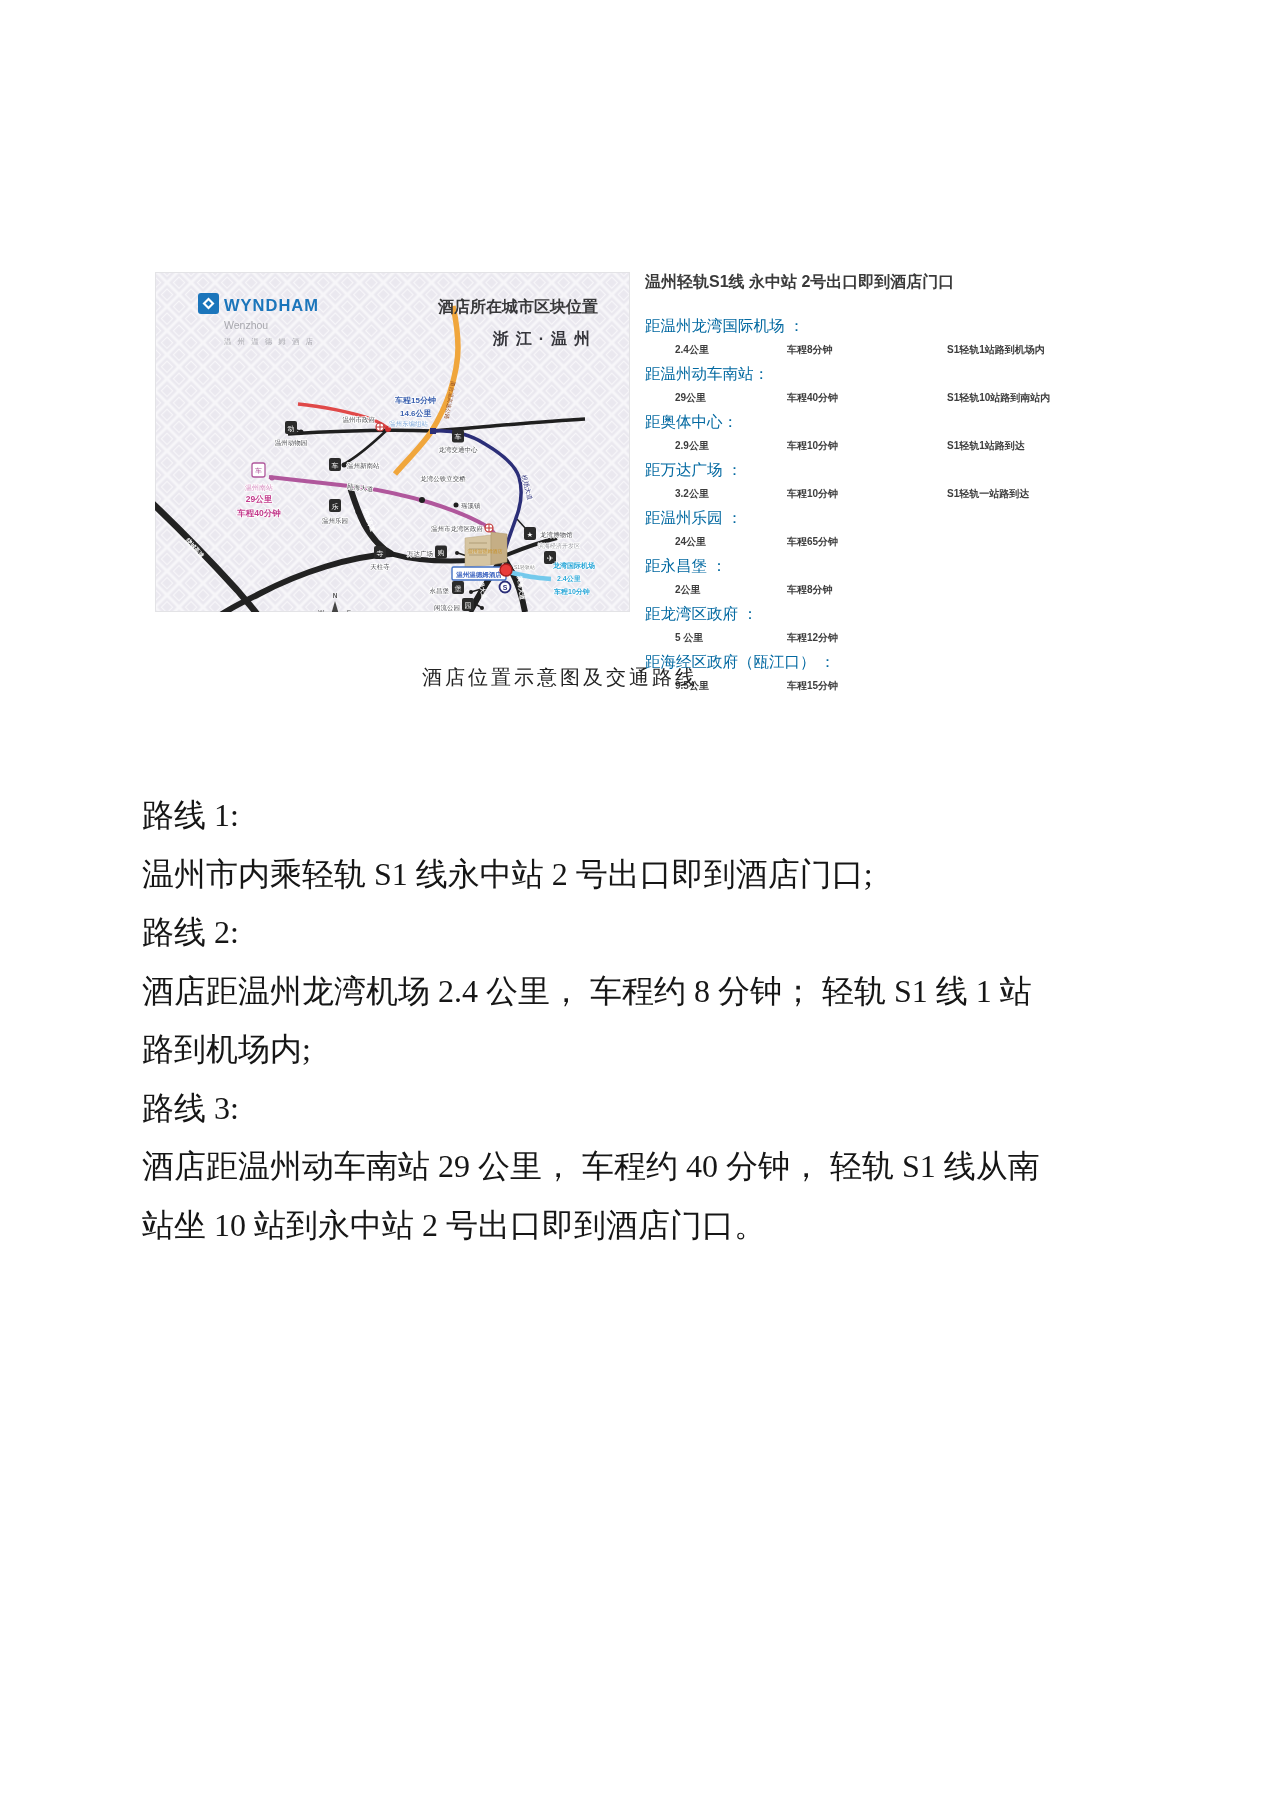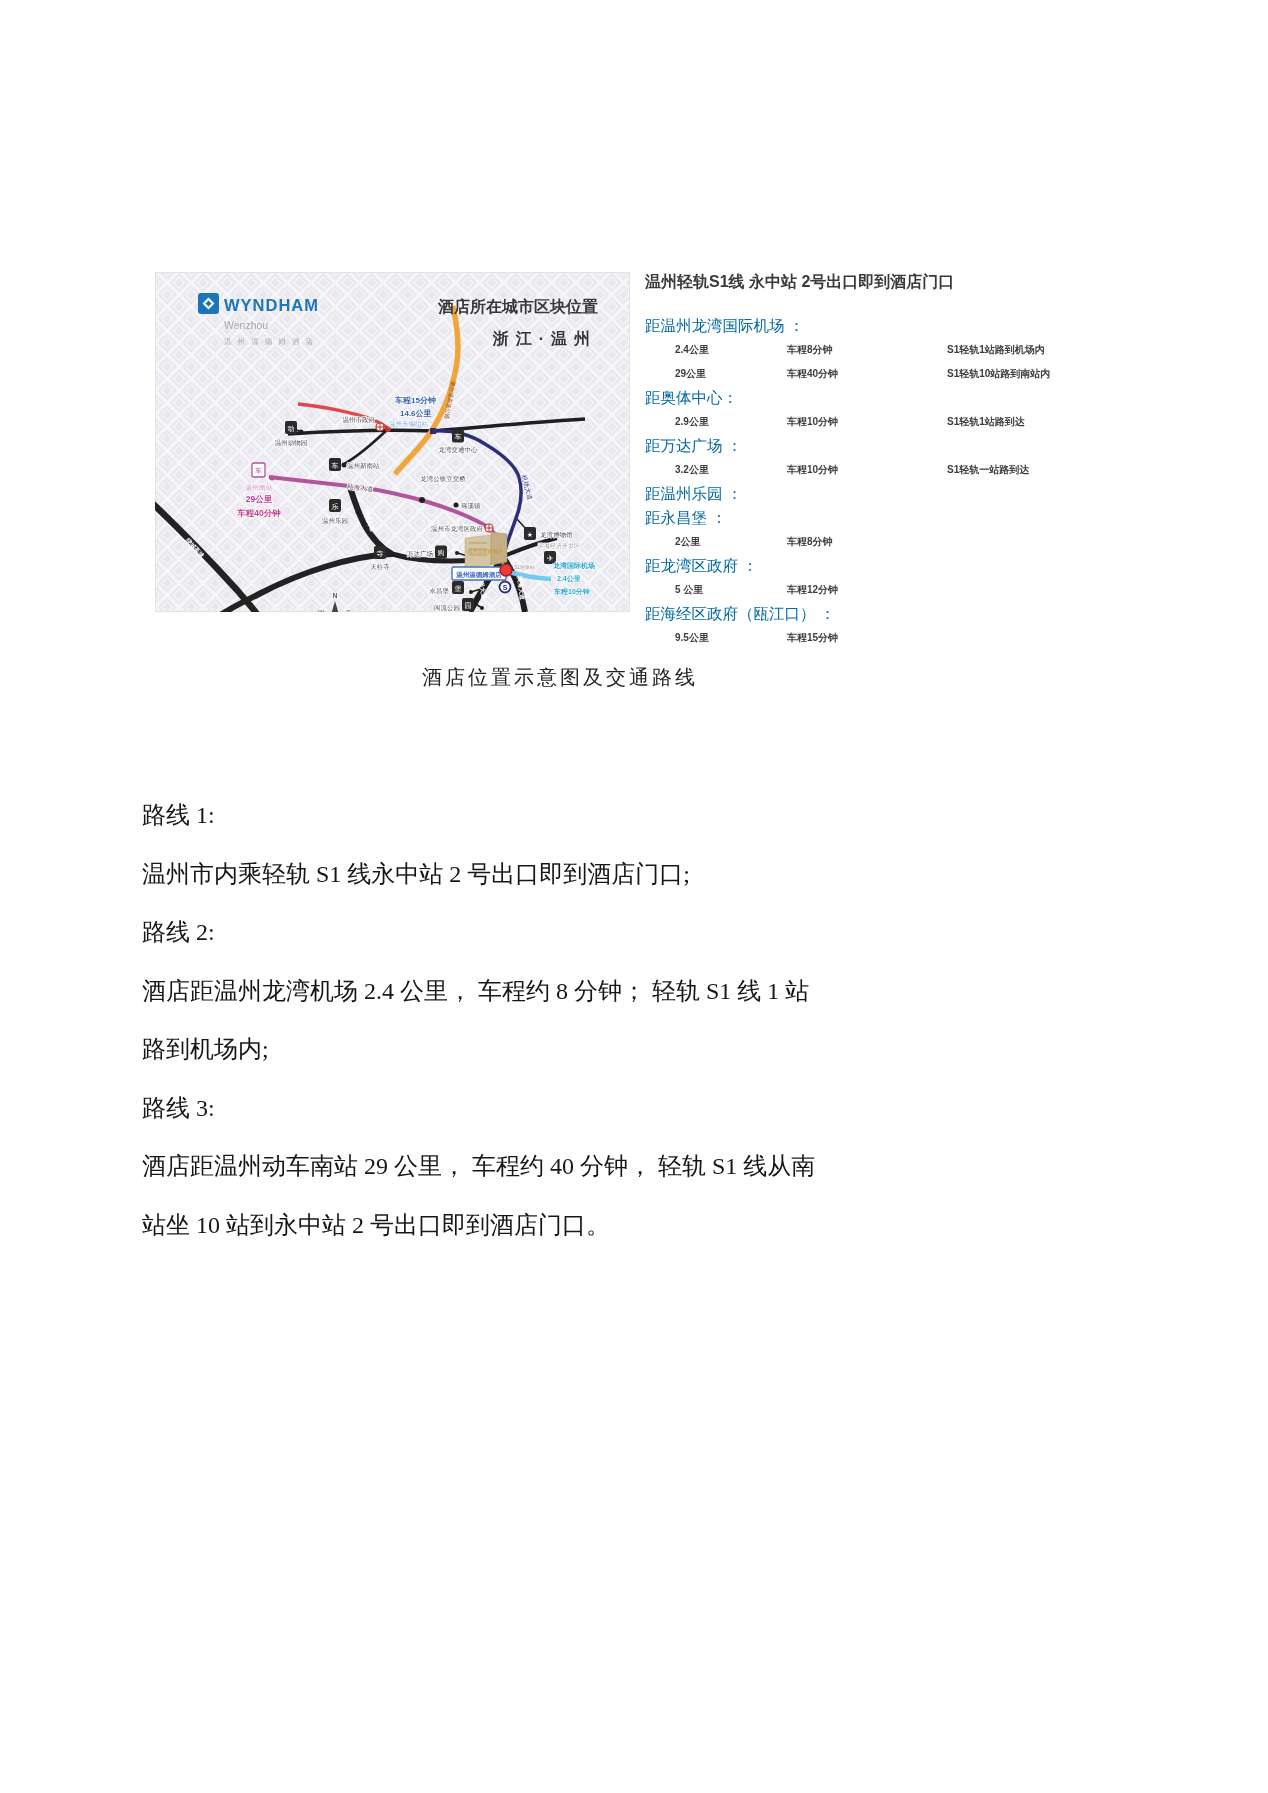--- a/index.html
+++ b/index.html
@@ -20,21 +20,21 @@
   .glyph{font-size:7px;fill:#ffffff;text-anchor:middle;}
   .panel{position:absolute;left:645px;top:272px;width:600px;}
   .panel-header{font-size:16px;font-weight:bold;color:#3a3a3a;margin-bottom:21px;}
   .p-label{color:#0369a1;font-size:15.5px;line-height:24px;}
   .p-val{font-size:10px;line-height:24px;padding-left:30px;color:#3d3d3d;font-weight:bold;}
   .p-val .c1{display:inline-block;width:112px;}
   .p-val .c2{display:inline-block;width:160px;}
   .caption{position:absolute;left:155px;top:664px;width:810px;text-align:center;
            font-family:"Liberation Serif",serif;font-size:20px;letter-spacing:3px;color:#232323;}
   .bodytext{position:absolute;left:142px;top:786px;width:1010px;
-            font-family:"Liberation Serif",serif;font-size:24px;line-height:58.5px;color:#161616;}
+            font-family:"Liberation Serif",serif;font-size:32px;line-height:58.5px;color:#161616;}
   .bodytext div{white-space:pre-wrap;}
 </style>
 </head>
 <body>
 
 <div class="page">
 
   <svg class="map-svg" width="475" height="340" viewBox="0 0 475 340">
     <defs>
       <pattern id="argyle" width="17" height="17" patternUnits="userSpaceOnUse" patternTransform="rotate(45)">
@@ -209,29 +209,31 @@
       <text text-anchor="middle" x="194" y="342" style="font-size:6px;fill:#555">E</text>
     </g>
   </svg>
 
   <div class="panel">
     <div class="panel-header">温州轻轨S1线 永中站 2号出口即到酒店门口</div>
 
     <div class="p-label">距温州龙湾国际机场 ：</div>
     <div class="p-val"><span class="c1">2.4公里</span><span class="c2">车程8分钟</span><span>S1轻轨1站路到机场内</span></div>
 
+    <div class="p-label">距温州动车南站：</div>
     <div class="p-val"><span class="c1">29公里</span><span class="c2">车程40分钟</span><span>S1轻轨10站路到南站内</span></div>
 
     <div class="p-label">距奥体中心：</div>
     <div class="p-val"><span class="c1">2.9公里</span><span class="c2">车程10分钟</span><span>S1轻轨1站路到达</span></div>
 
     <div class="p-label">距万达广场 ：</div>
     <div class="p-val"><span class="c1">3.2公里</span><span class="c2">车程10分钟</span><span>S1轻轨一站路到达</span></div>
 
     <div class="p-label">距温州乐园 ：</div>
+    <div class="p-val"><span class="c1">24公里</span><span class="c2">车程65分钟</span><span></span></div>
 
     <div class="p-label">距永昌堡 ：</div>
     <div class="p-val"><span class="c1">2公里</span><span class="c2">车程8分钟</span><span></span></div>
 
     <div class="p-label">距龙湾区政府 ：</div>
     <div class="p-val"><span class="c1">5 公里</span><span class="c2">车程12分钟</span><span></span></div>
 
     <div class="p-label">距海经区政府（瓯江口） ：</div>
     <div class="p-val"><span class="c1">9.5公里</span><span class="c2">车程15分钟</span><span></span></div>
   </div>

